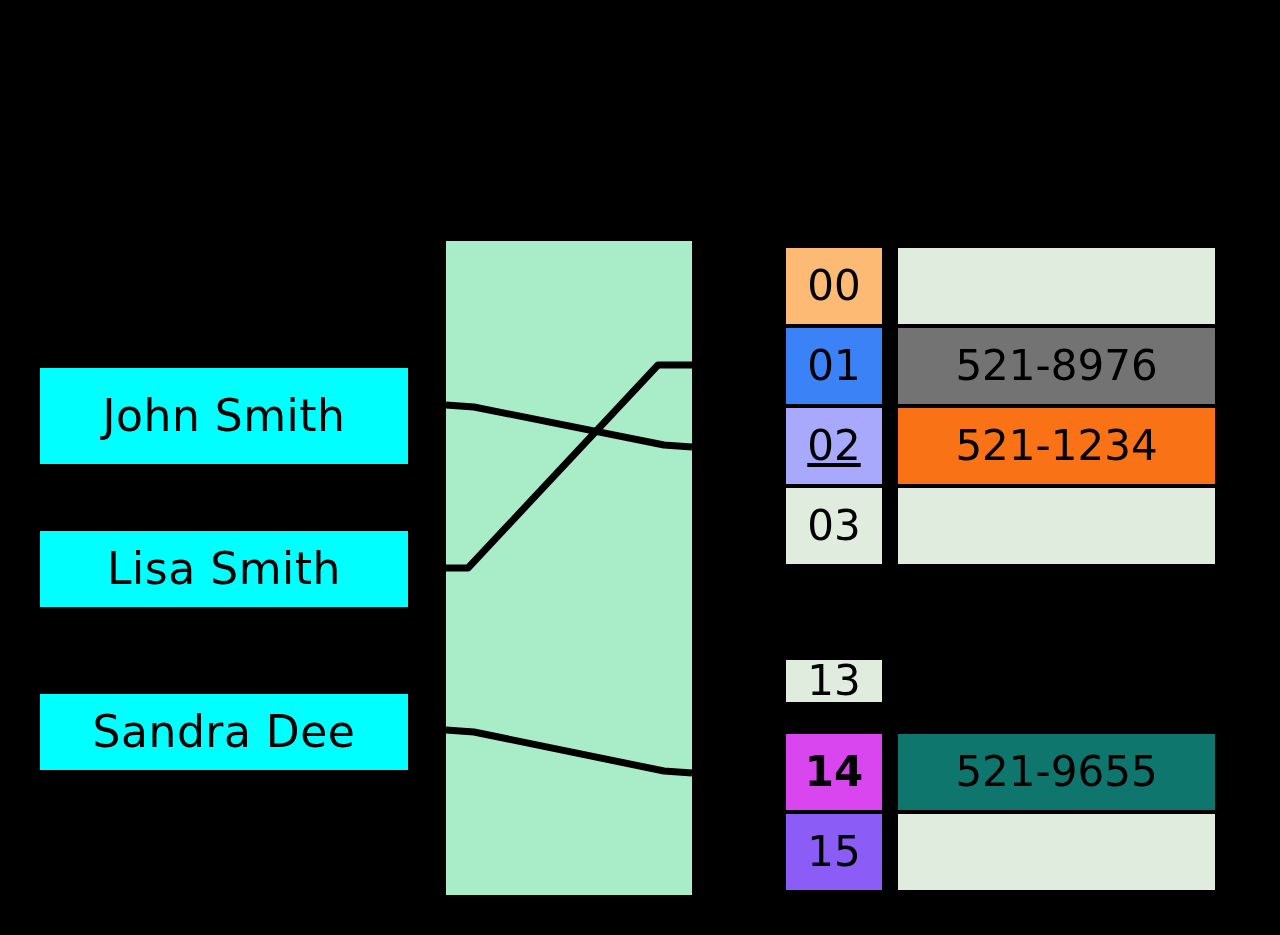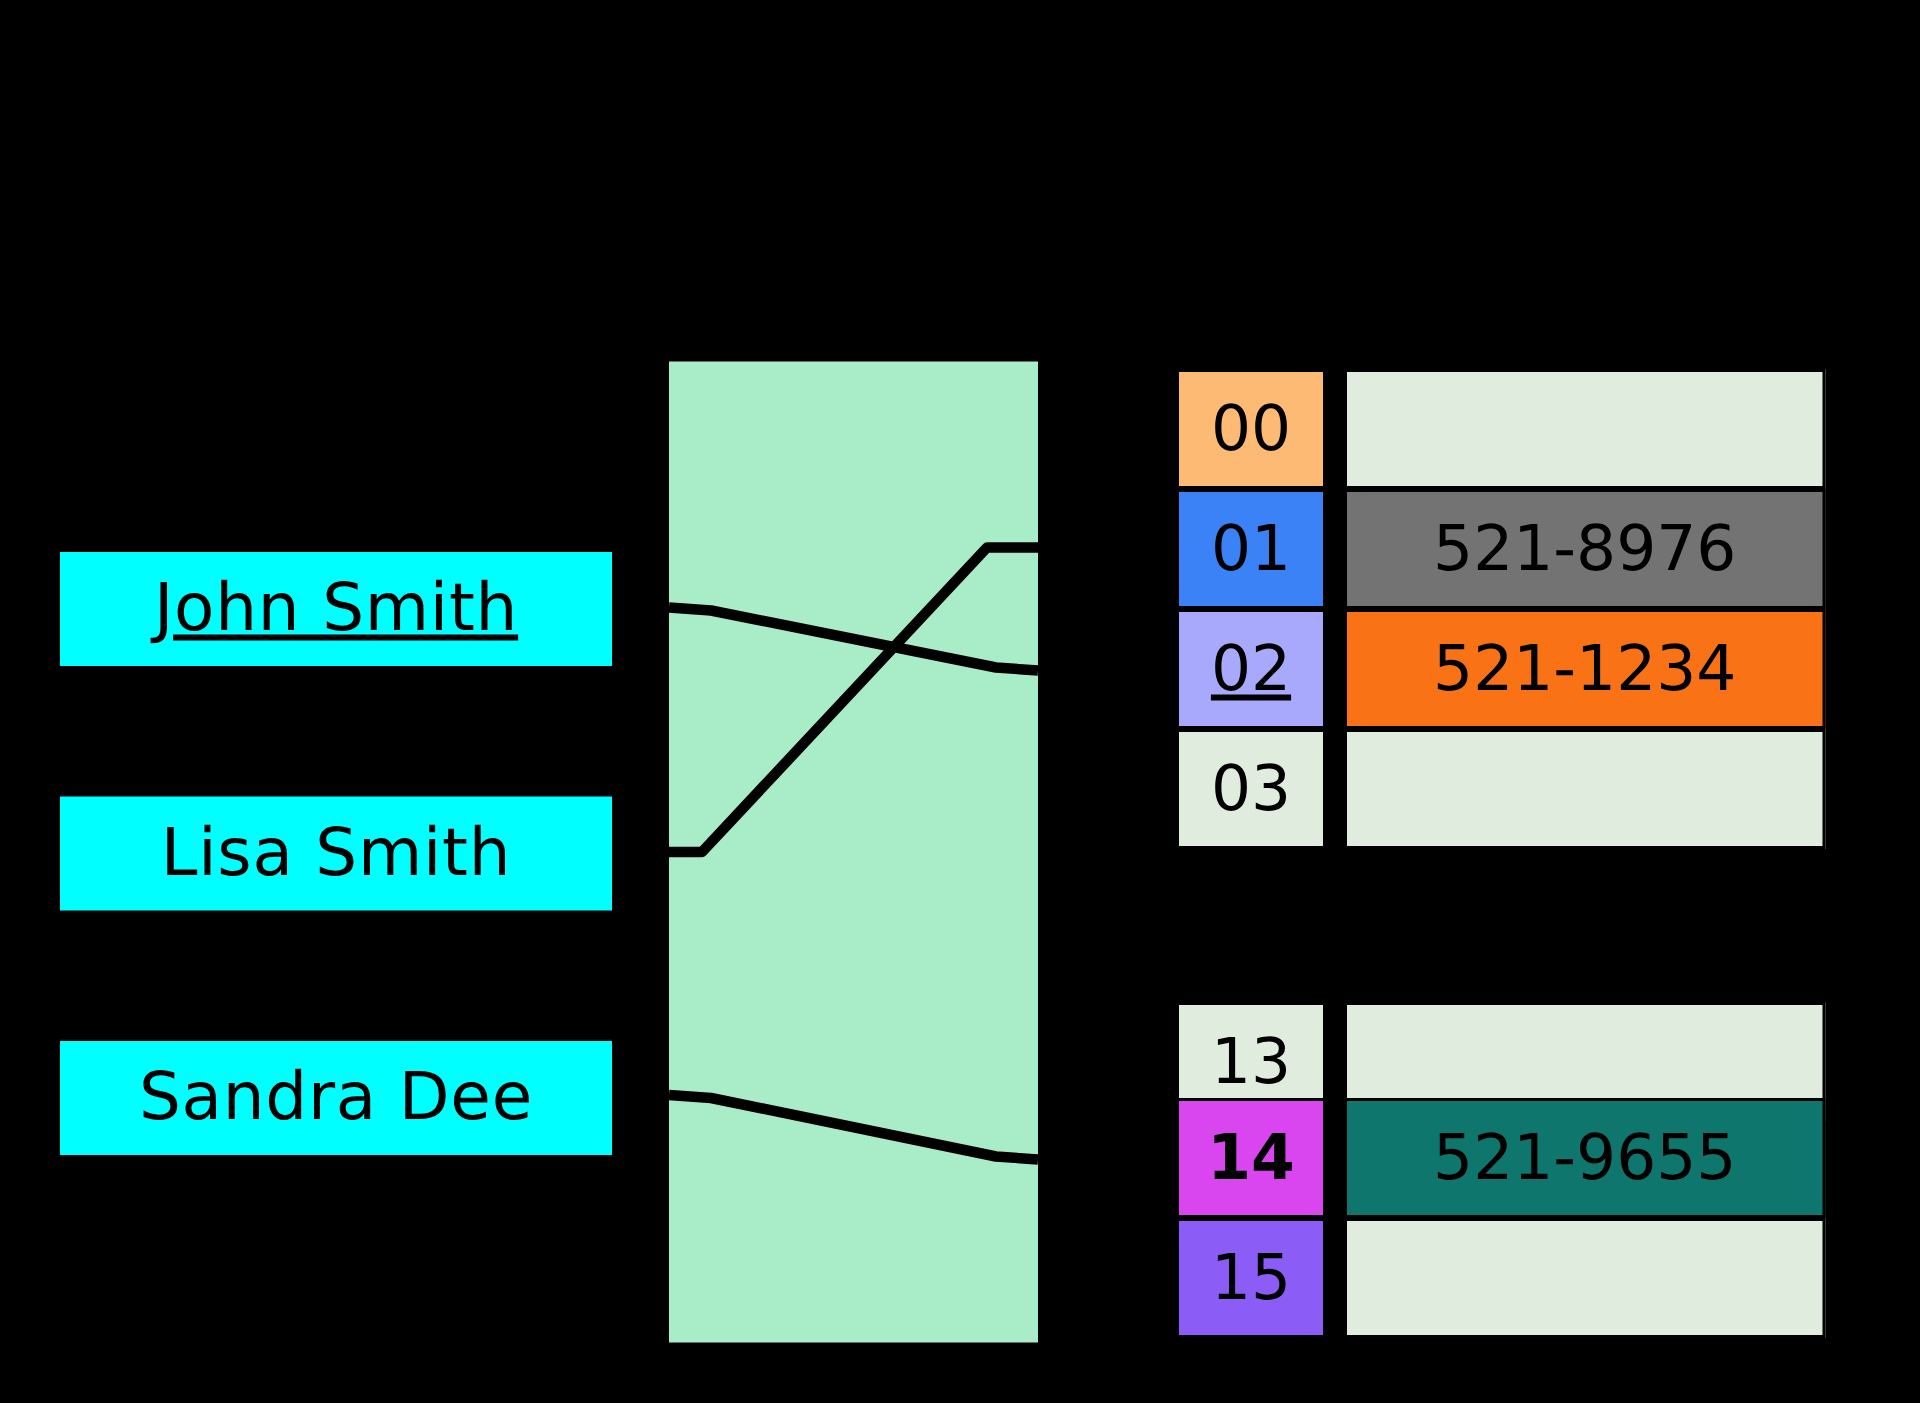--- a/index.html
+++ b/index.html
@@ -85,21 +85,21 @@
     color: #000000;
     line-height: 1;
     white-space: nowrap;
   }
 </style>
 </head>
 <body>
 
 <div id="stage">
 
-  <div class="key-box" id="key-0" style="left: 40px; top: 368px; width: 368px; height: 76px; background: rgb(0, 255, 255); text-decoration: underline;">
+  <div class="key-box" id="key-0" style="left: 40px; top: 368px; width: 368px; height: 96px; background: rgb(0, 255, 255);">
     <span>John Smith</span>
   </div>
 
   <div class="key-box" id="key-1" style="left: 40px; top: 531px; width: 368px; height: 76px; background: rgb(0, 255, 255);">
     <span>Lisa Smith</span>
   </div>
 
   <div class="key-box" id="key-2" style="left: 40px; top: 694px; width: 368px; height: 76px; background: rgb(0, 255, 255);">
     <span>Sandra Dee</span>
   </div>
@@ -137,21 +137,21 @@
 
     <div class="bucket-row" style="top:240px;">
       <div class="bucket-index" style="background: rgb(224, 236, 222);">03</div>
       <div class="bucket-gap"></div>
       <div class="bucket-value" style="background: rgb(224, 236, 222);"></div>
     </div>
   </div>
 
   <div class="bucket-table" id="table-1" style="left:784px; top:652px; width:434px; height:240px;">
 
-    <div class="bucket-row" style="top:16px;">
+    <div class="bucket-row" style="top:6px;flex-direction:column;">
       <div class="bucket-index" style="background: rgb(224, 236, 222);">13</div>
       <div class="bucket-gap"></div>
       <div class="bucket-value" style="background: rgb(224, 236, 222);"></div>
     </div>
 
     <div class="bucket-row" style="top:80px;">
       <div class="bucket-index" style="background: #d946ef; font-weight: bold;">14</div>
       <div class="bucket-gap"></div>
       <div class="bucket-value" style="background: #0f766e;">521-9655</div>
     </div>

